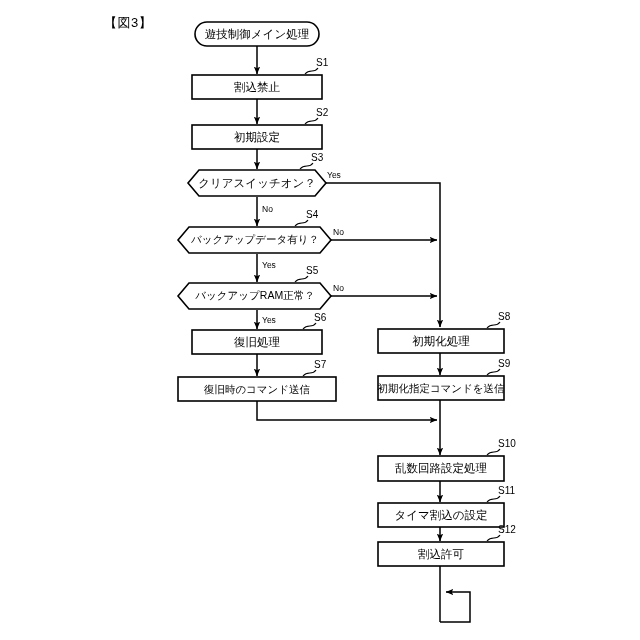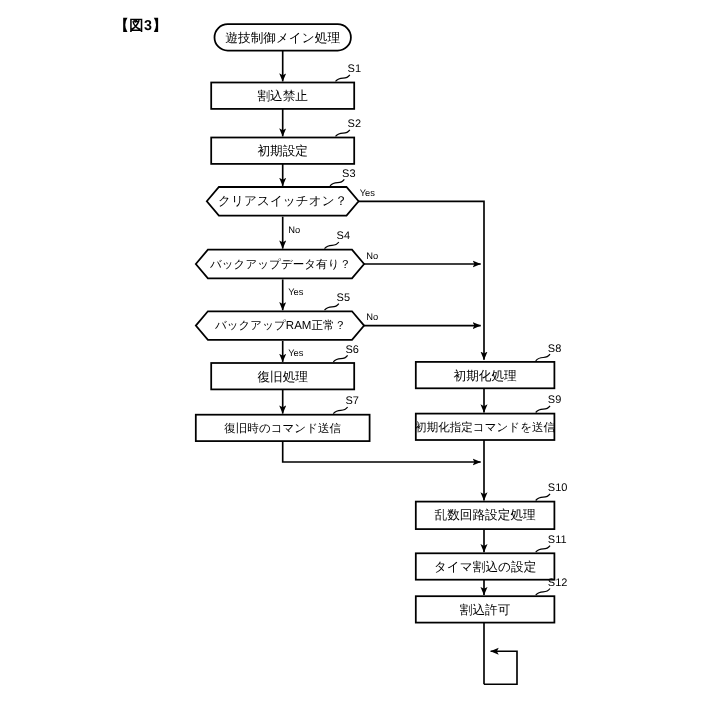--- a/index.html
+++ b/index.html
@@ -25,21 +25,21 @@
     left: 0;
     top: 0;
     width: 640px;
     height: 640px;
   }
   .fig-label {
     position: absolute;
     left: 104px;
     top: 14px;
     font-size: 13px;
-    font-weight: 700;
+    font-weight: 400;
     letter-spacing: 0.5px;
     white-space: nowrap;
   }
   .node-text {
     font-size: 11.5px;
     font-family: "Liberation Sans", "DejaVu Sans", sans-serif;
     fill: #000000;
     dominant-baseline: middle;
     text-anchor: middle;
   }

